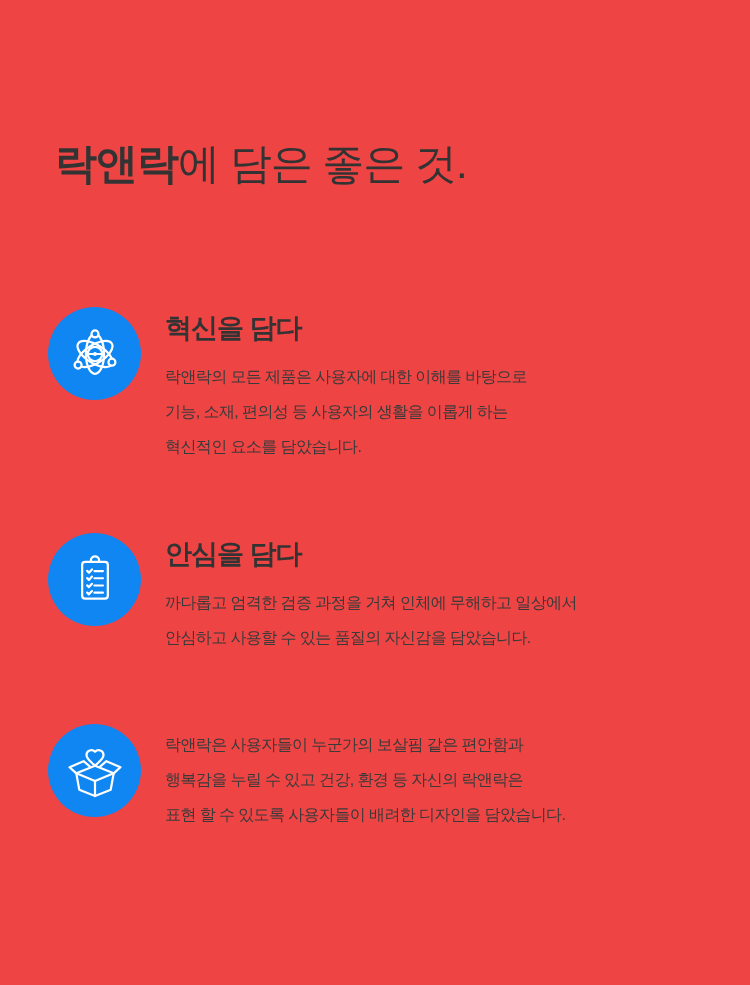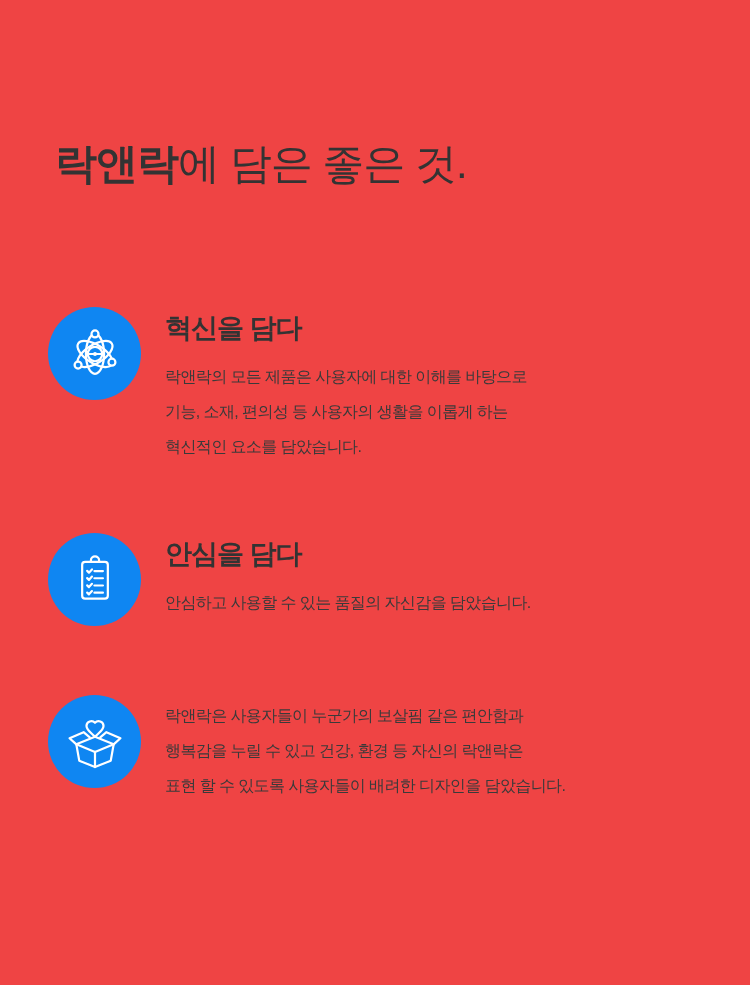--- a/index.html
+++ b/index.html
@@ -116,20 +116,21 @@
           <path d="M17.3 22.4 l1.5 1.5 l2.6 -2.8"></path>
           <line x1="23.5" y1="22.5" x2="30.8" y2="22.5"></line>
           <path d="M17.3 28.6 l1.5 1.5 l2.6 -2.8"></path>
           <line x1="23.5" y1="28.7" x2="30.8" y2="28.7"></line>
           <path d="M17.3 34.8 l1.5 1.5 l2.6 -2.8"></path>
           <line x1="23.5" y1="34.9" x2="30.8" y2="34.9"></line>
         </svg>
       </div>
       <div class="feature-text">
         <div class="feature-title">안심을 담다</div>
+        <div class="feature-line">까다롭고 엄격한 검증 과정을 거쳐 인체에 무해하고 일상에서</div>
         <div class="feature-line">안심하고 사용할 수 있는 품질의 자신감을 담았습니다.</div>
       </div>
     </div>
 
     <div class="feature">
       <div class="icon-circle">
         <svg viewBox="0 0 48 48" fill="none" stroke="#ffffff" stroke-width="1.9" stroke-linecap="round" stroke-linejoin="round">
           <path d="M24 19.5 C20.4 15.8 16.7 13.6 16.7 10.2 A4.2 4.2 0 0 1 24 7.5 A4.2 4.2 0 0 1 31.3 10.2 C31.3 13.6 27.6 15.8 24 19.5 Z"></path>
           <path d="M8 26 L24 32.5 L40 26 L24 19.5 Z"></path>
           <path d="M8 26 L10.5 40 L24 45.5 L37.5 40 L40 26"></path>

